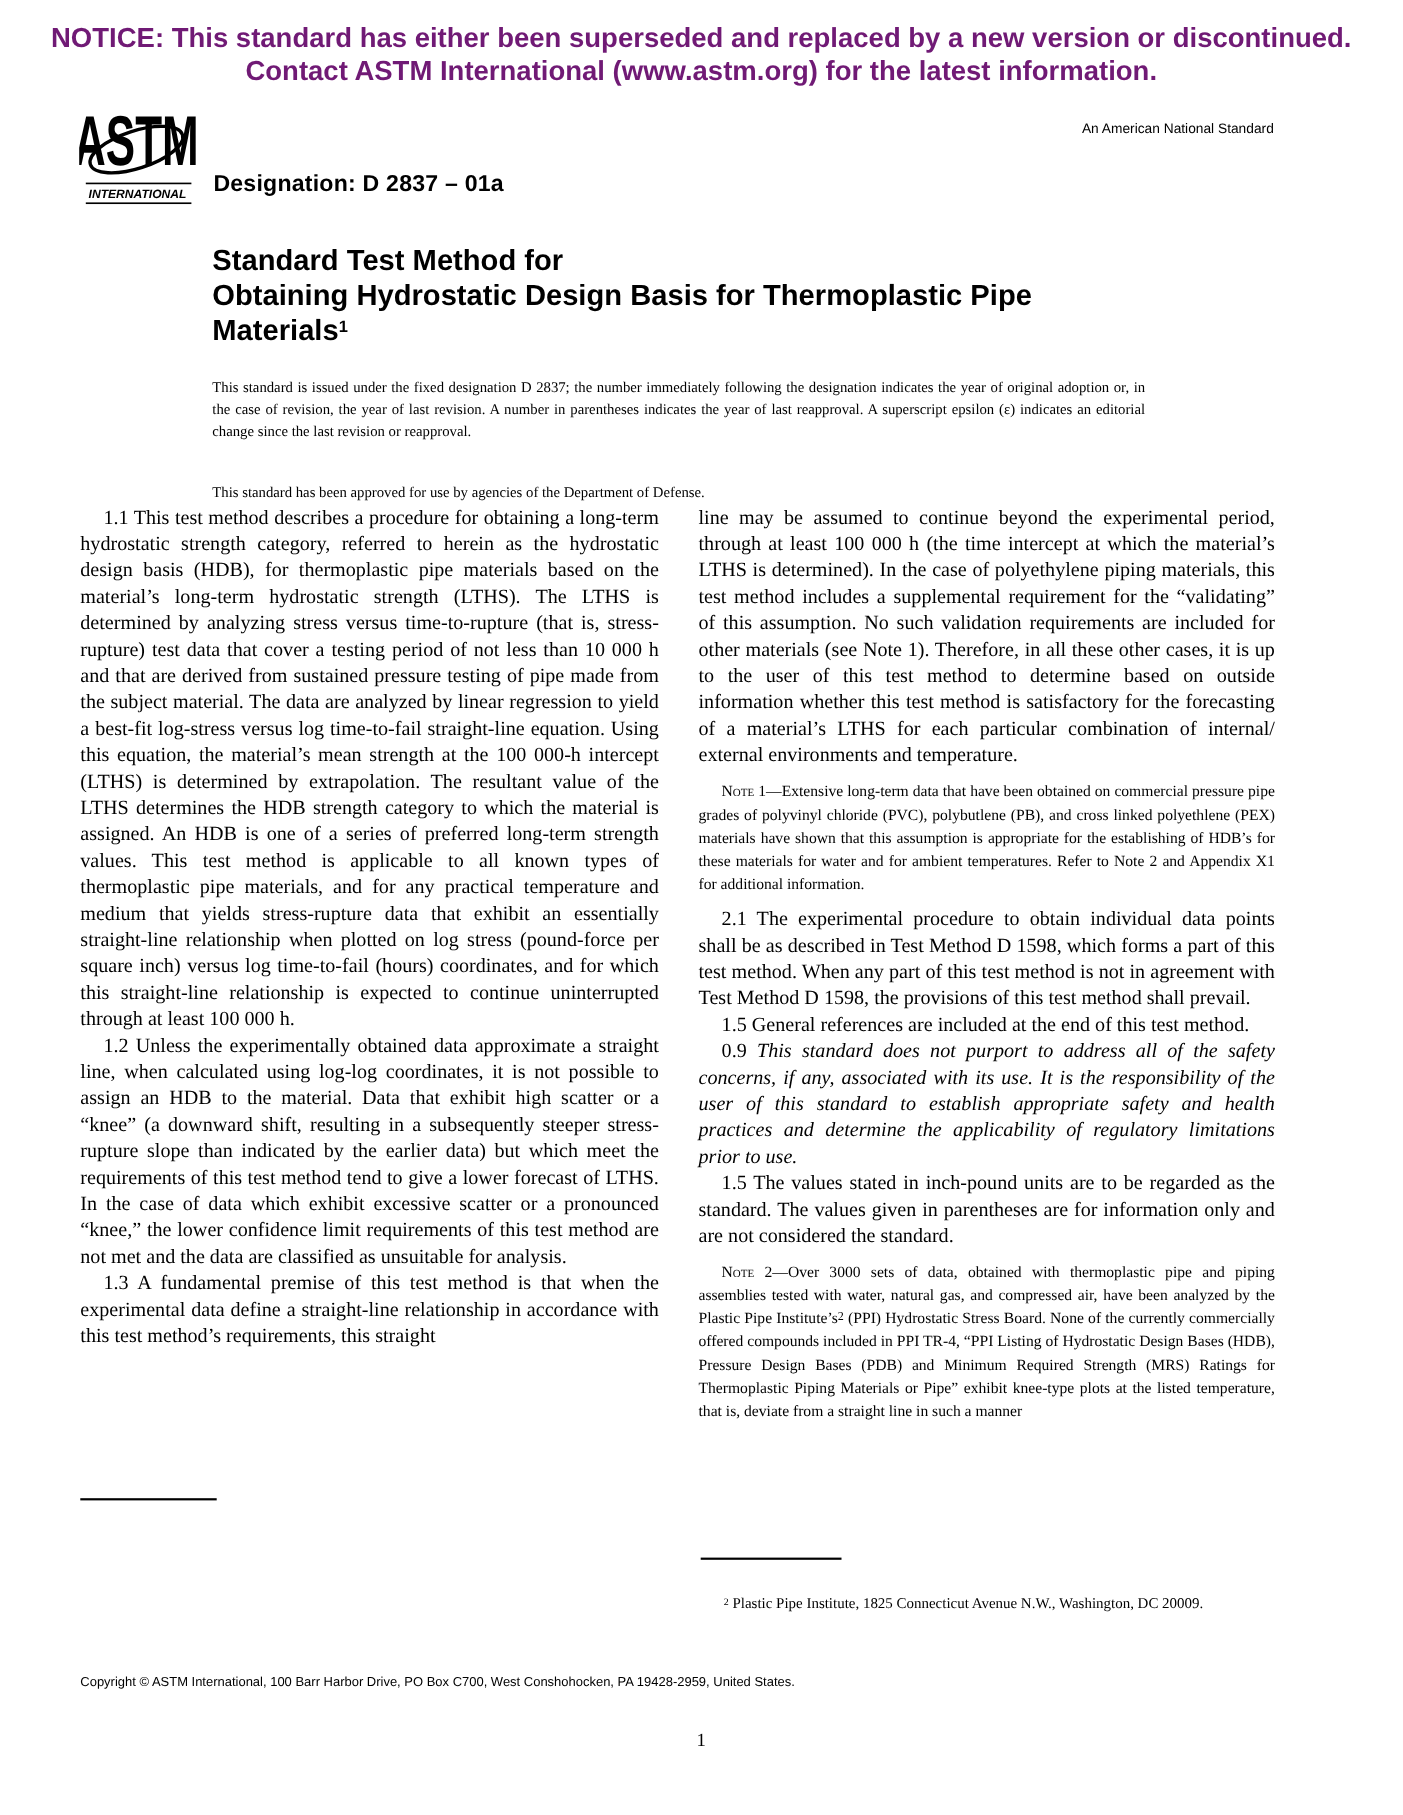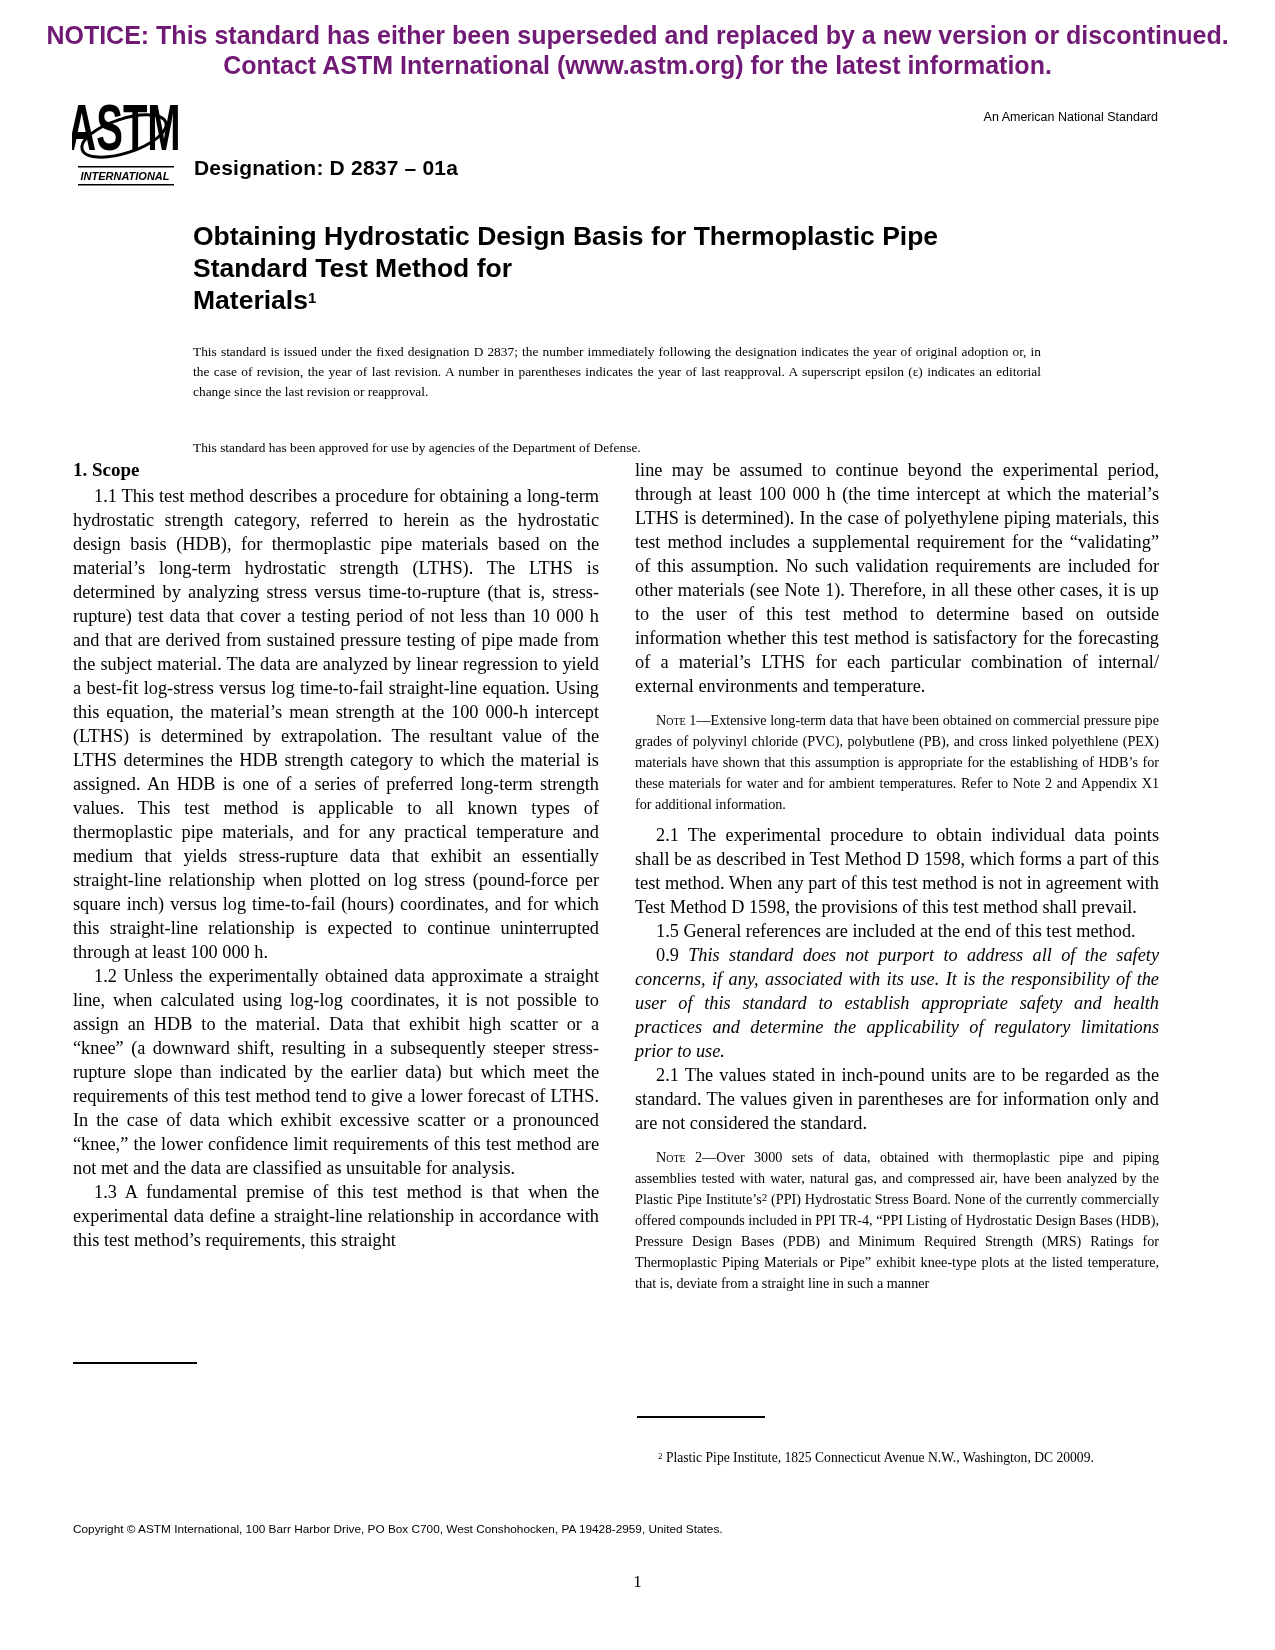--- a/index.html
+++ b/index.html
@@ -43,46 +43,45 @@
     <rect x="6" y="70" width="96" height="1.5" fill="#000"></rect>
     <text x="53" y="84" text-anchor="middle" font-family="Liberation Sans, sans-serif" font-weight="bold" font-style="italic" font-size="11" fill="#000">INTERNATIONAL</text>
     <rect x="6" y="88" width="96" height="1.5" fill="#000"></rect>
   </svg>
 </div>
 
 <div class="abs designation">Designation: D 2837 – 01a</div>
 <div class="abs ans">An American National Standard</div>
 
 <div class="abs title">
+  <div>Standard Test Method for</div>
   <div>Obtaining Hydrostatic Design Basis for Thermoplastic Pipe</div>
-  <div>Standard Test Method for</div>
   <div><span>Materials</span><sup>1</sup></div>
 </div>
 
 <div class="abs intro">This standard is issued under the fixed designation D 2837; the number immediately following the designation indicates the year of original adoption or, in the case of revision, the year of last revision. A number in parentheses indicates the year of last reapproval. A superscript epsilon (ε) indicates an editorial change since the last revision or reapproval.</div>
 <div class="abs dod">This standard has been approved for use by agencies of the Department of Defense.</div>
 
 <div class="abs col left-col">
-  <p class="h1">1.  Scope</p>
   <p>1.1  This test method describes a procedure for obtaining a long-term hydrostatic strength category, referred to herein as the hydrostatic design basis (HDB), for thermoplastic pipe materials based on the material’s long-term hydrostatic strength (LTHS). The LTHS is determined by analyzing stress versus time-to-rupture (that is, stress-rupture) test data that cover a testing period of not less than 10 000 h and that are derived from sustained pressure testing of pipe made from the subject material. The data are analyzed by linear regression to yield a best-fit log-stress versus log time-to-fail straight-line equation. Using this equation, the material’s mean strength at the 100 000-h intercept (LTHS) is determined by extrapolation. The resultant value of the LTHS determines the HDB strength category to which the material is assigned. An HDB is one of a series of preferred long-term strength values. This test method is applicable to all known types of thermoplastic pipe materials, and for any practical temperature and medium that yields stress-rupture data that exhibit an essentially straight-line relationship when plotted on log stress (pound-force per square inch) versus log time-to-fail (hours) coordinates, and for which this straight-line relationship is expected to continue uninterrupted through at least 100 000 h.</p>
   <p>1.2  Unless the experimentally obtained data approximate a straight line, when calculated using log-log coordinates, it is not possible to assign an HDB to the material. Data that exhibit high scatter or a “knee” (a downward shift, resulting in a subsequently steeper stress-rupture slope than indicated by the earlier data) but which meet the requirements of this test method tend to give a lower forecast of LTHS. In the case of data which exhibit excessive scatter or a pronounced “knee,” the lower confidence limit requirements of this test method are not met and the data are classified as unsuitable for analysis.</p>
   <p>1.3  A fundamental premise of this test method is that when the experimental data define a straight-line relationship in accordance with this test method’s requirements, this straight</p>
 </div>
 
 <div class="abs rule" style="left:73px; top:1362px;"></div>
 <div class="abs fn" style="left:73px; top:1374px; width:526px;">
 </div>
 
 <div class="abs col right-col">
   <p class="noindent">line may be assumed to continue beyond the experimental period, through at least 100 000 h (the time intercept at which the material’s LTHS is determined). In the case of polyethylene piping materials, this test method includes a supplemental requirement for the “validating” of this assumption. No such validation requirements are included for other materials (see Note 1). Therefore, in all these other cases, it is up to the user of this test method to determine based on outside information whether this test method is satisfactory for the forecasting of a material’s LTHS for each particular combination of internal/ external environments and temperature.</p>
   <p class="note"><span class="sc">Note</span><span> 1—Extensive long-term data that have been obtained on commercial pressure pipe grades of polyvinyl chloride (PVC), polybutlene (PB), and cross linked polyethlene (PEX) materials have shown that this assumption is appropriate for the establishing of HDB’s for these materials for water and for ambient temperatures. Refer to Note 2 and Appendix X1 for additional information.</span></p>
   <p>2.1  The experimental procedure to obtain individual data points shall be as described in Test Method D 1598, which forms a part of this test method. When any part of this test method is not in agreement with Test Method D 1598, the provisions of this test method shall prevail.</p>
   <p>1.5  General references are included at the end of this test method.</p>
   <p><span>0.9 </span><span class="it">This standard does not purport to address all of the safety concerns, if any, associated with its use. It is the responsibility of the user of this standard to establish appropriate safety and health practices and determine the applicability of regulatory limitations prior to use.</span></p>
-  <p>2.1  The values stated in inch-pound units are to be regarded as the standard. The values given in parentheses are for information only and are not considered the standard.</p>
+  <p>1.5  The values stated in inch-pound units are to be regarded as the standard. The values given in parentheses are for information only and are not considered the standard.</p>
   <p class="note"><span class="sc">Note</span><span> 2—Over 3000 sets of data, obtained with thermoplastic pipe and piping assemblies tested with water, natural gas, and compressed air, have been analyzed by the Plastic Pipe Institute’s</span><sup class="nsup">2</sup><span> (PPI) Hydrostatic Stress Board. None of the currently commercially offered compounds included in PPI TR-4, “PPI Listing of Hydrostatic Design Bases (HDB), Pressure Design Bases (PDB) and Minimum Required Strength (MRS) Ratings for Thermoplastic Piping Materials or Pipe” exhibit knee-type plots at the listed temperature, that is, deviate from a straight line in such a manner</span></p>
 </div>
 
 <div class="abs rule" style="left:637px; top:1416px; width:128px;"></div>
 <div class="abs fn" style="left:637px; top:1447px; width:524px;">
   <p><sup>2</sup><span> Plastic Pipe Institute, 1825 Connecticut Avenue N.W., Washington, DC 20009.</span></p>
 </div>
 
 <div class="abs copyright">Copyright © ASTM International, 100 Barr Harbor Drive, PO Box C700, West Conshohocken, PA 19428-2959, United States.</div>
 <div class="abs pagenum">1</div>

